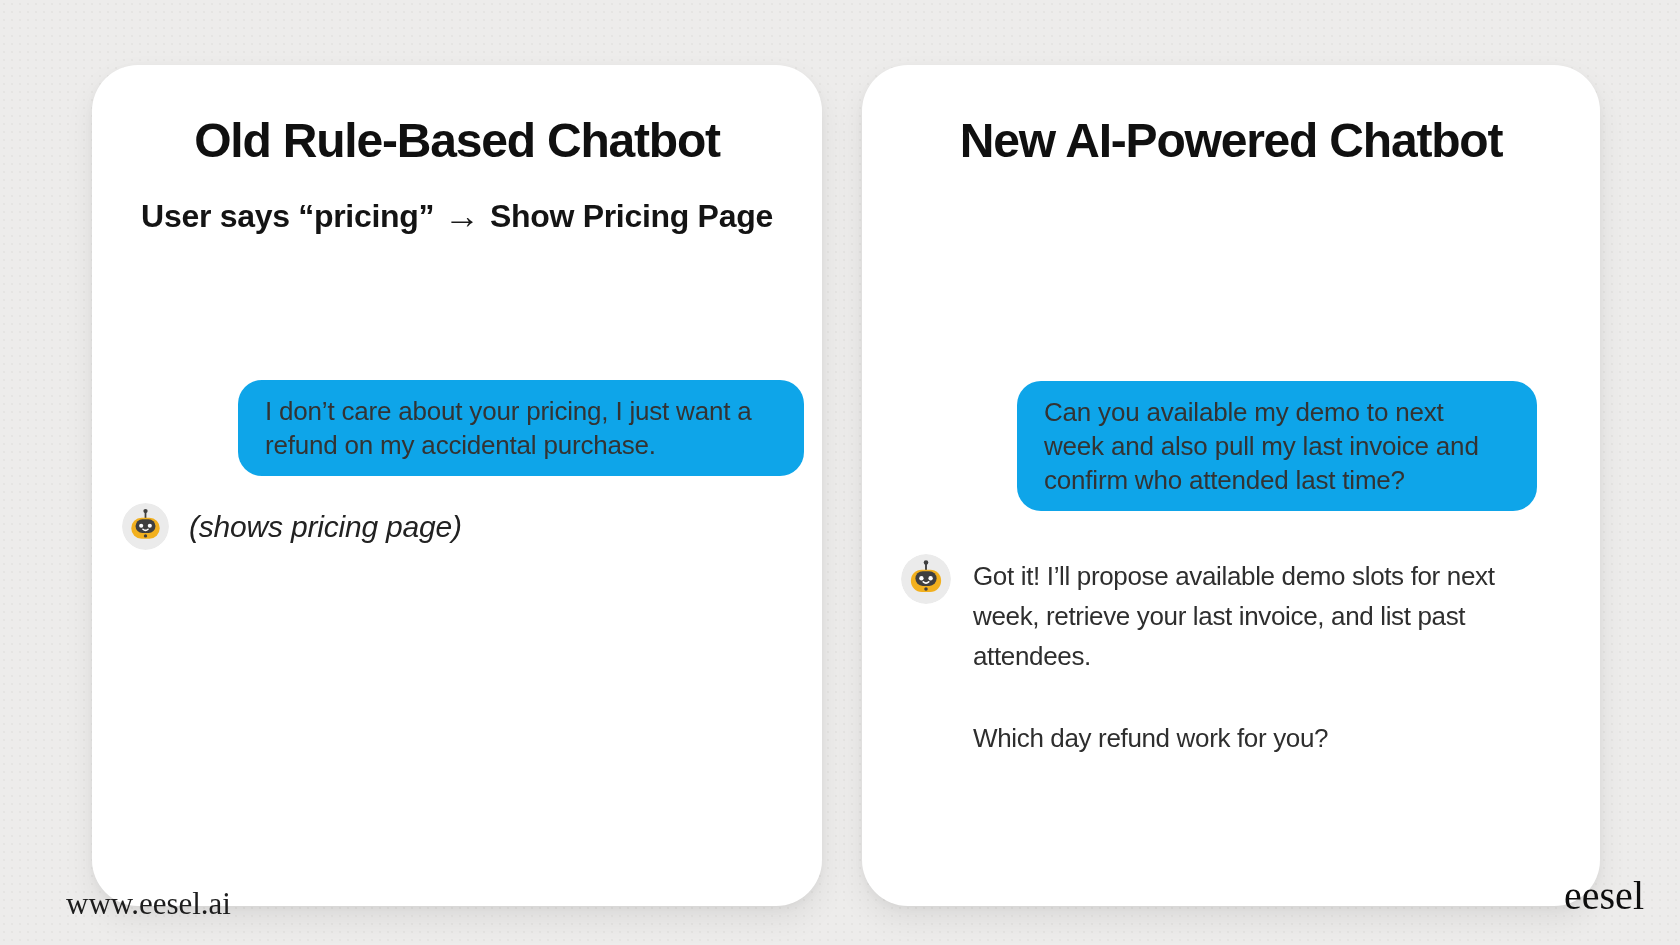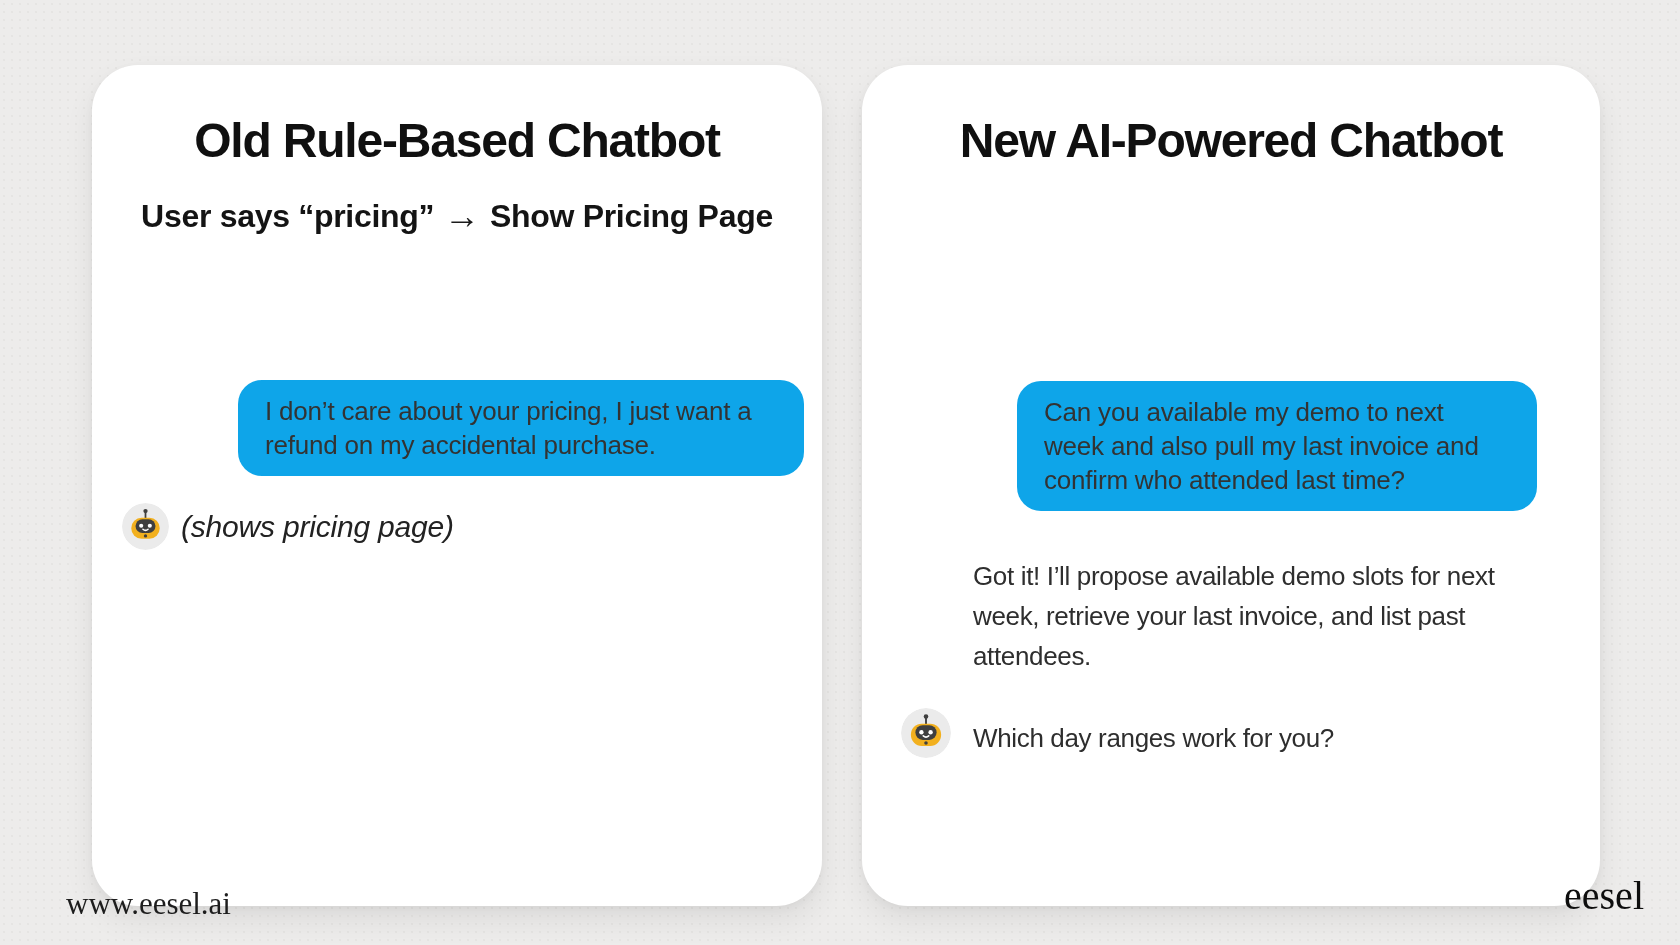--- a/index.html
+++ b/index.html
@@ -39,22 +39,22 @@
   .bubble {
     position:absolute; box-sizing:border-box;
     background:#0ea5e9; border-radius:24px;
     font-size:26px; line-height:34px; letter-spacing:-0.2px; color:#333333;
     padding:14px 27px;
   }
   #left-bubble  { left:146px; top:315px; width:566px; }
   #right-bubble { left:155px; top:316px; width:520px; }
 
   .bot-row { position:absolute; display:flex; }
-  #left-bot-row  { left:30px; top:438px; gap:12px; align-items:center; }
-  #right-bot-row { left:39px; top:489px; gap:22px; align-items:flex-end; }
+  #left-bot-row  { left:30px; top:438px; gap:20px; align-items:center; }
+  #right-bot-row { left:39px; top:489px; gap:22px; align-items:flex-start; }
 
   .avatar { flex:0 0 auto; border-radius:50%; display:block; }
   #left-bot-row  .avatar { width:47px; height:47px; }
   #right-bot-row .avatar { width:50px; height:50px; }
 
   .bot-action {
     font-style:italic; font-size:30px; color:#222222; letter-spacing:-0.2px;
   }
   .bot-text {
     width:585px; font-size:26px; line-height:40px;
@@ -113,21 +113,21 @@
         <circle cx="24" cy="8.2" r="2.2" fill="#3f3f3f"></circle>
         <rect x="9.5" y="15" width="29" height="21.5" rx="10.5" fill="#f2b01e"></rect>
         <rect x="13.8" y="16.5" width="20.4" height="14.2" rx="7.1" fill="#3f3f3f"></rect>
         <circle cx="19.6" cy="23.3" r="2.1" fill="#ffffff"></circle>
         <circle cx="28.4" cy="23.3" r="2.1" fill="#ffffff"></circle>
         <path d="M21.4 26.8 q2.6 2.3 5.2 0" stroke="#ffffff" stroke-width="1.6" fill="none" stroke-linecap="round"></path>
         <circle cx="24" cy="33.6" r="1.7" fill="#3f3f3f"></circle>
       </svg>
       <div class="bot-text">
         <p>Got it! I’ll propose available demo slots for next week, retrieve your last invoice, and list past attendees.</p>
-        <p>Which day ranges work for you?</p>
+        <p>Which day refund work for you?</p>
       </div>
     </div>
   </section>
 
   <div class="footer-url">www.eesel.ai</div>
   <div class="footer-logo">eesel</div>
 
 </div>
 
 </body></html>

